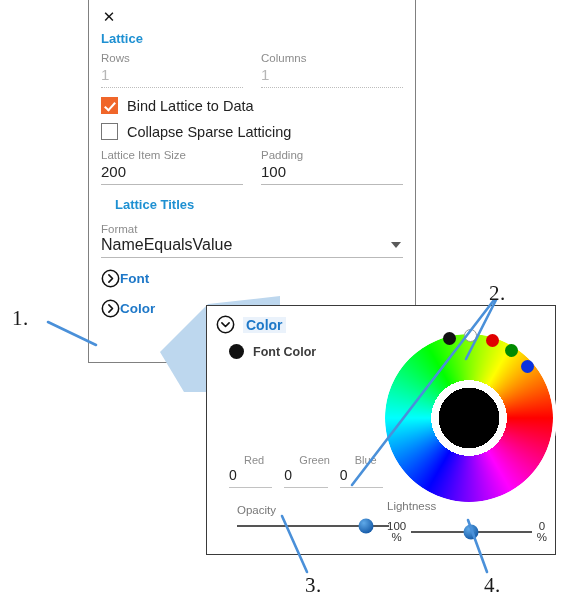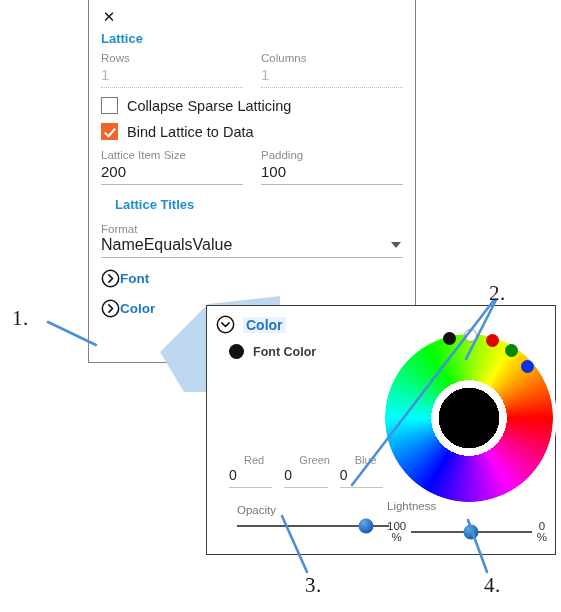--- a/index.html
+++ b/index.html
@@ -330,27 +330,27 @@
         <div class="field-label">Rows</div>
         <div class="field-value disabled">1</div>
       </div>
       <div class="field">
         <div class="field-label">Columns</div>
         <div class="field-value disabled">1</div>
       </div>
     </div>
 
     <div class="check-row">
+      <div class="checkbox checked"></div>
+      <div class="check-label">Bind Lattice to Data</div>
+    </div>
+
+    <div class="check-row">
       <div class="checkbox"></div>
       <div class="check-label">Collapse Sparse Latticing</div>
-    </div>
-
-    <div class="check-row">
-      <div class="checkbox checked"></div>
-      <div class="check-label">Bind Lattice to Data</div>
     </div>
 
     <div class="field-row" style="margin-top:9px;">
       <div class="field">
         <div class="field-label">Lattice Item Size</div>
         <div class="field-value">200</div>
       </div>
       <div class="field">
         <div class="field-label">Padding</div>
         <div class="field-value">100</div>

